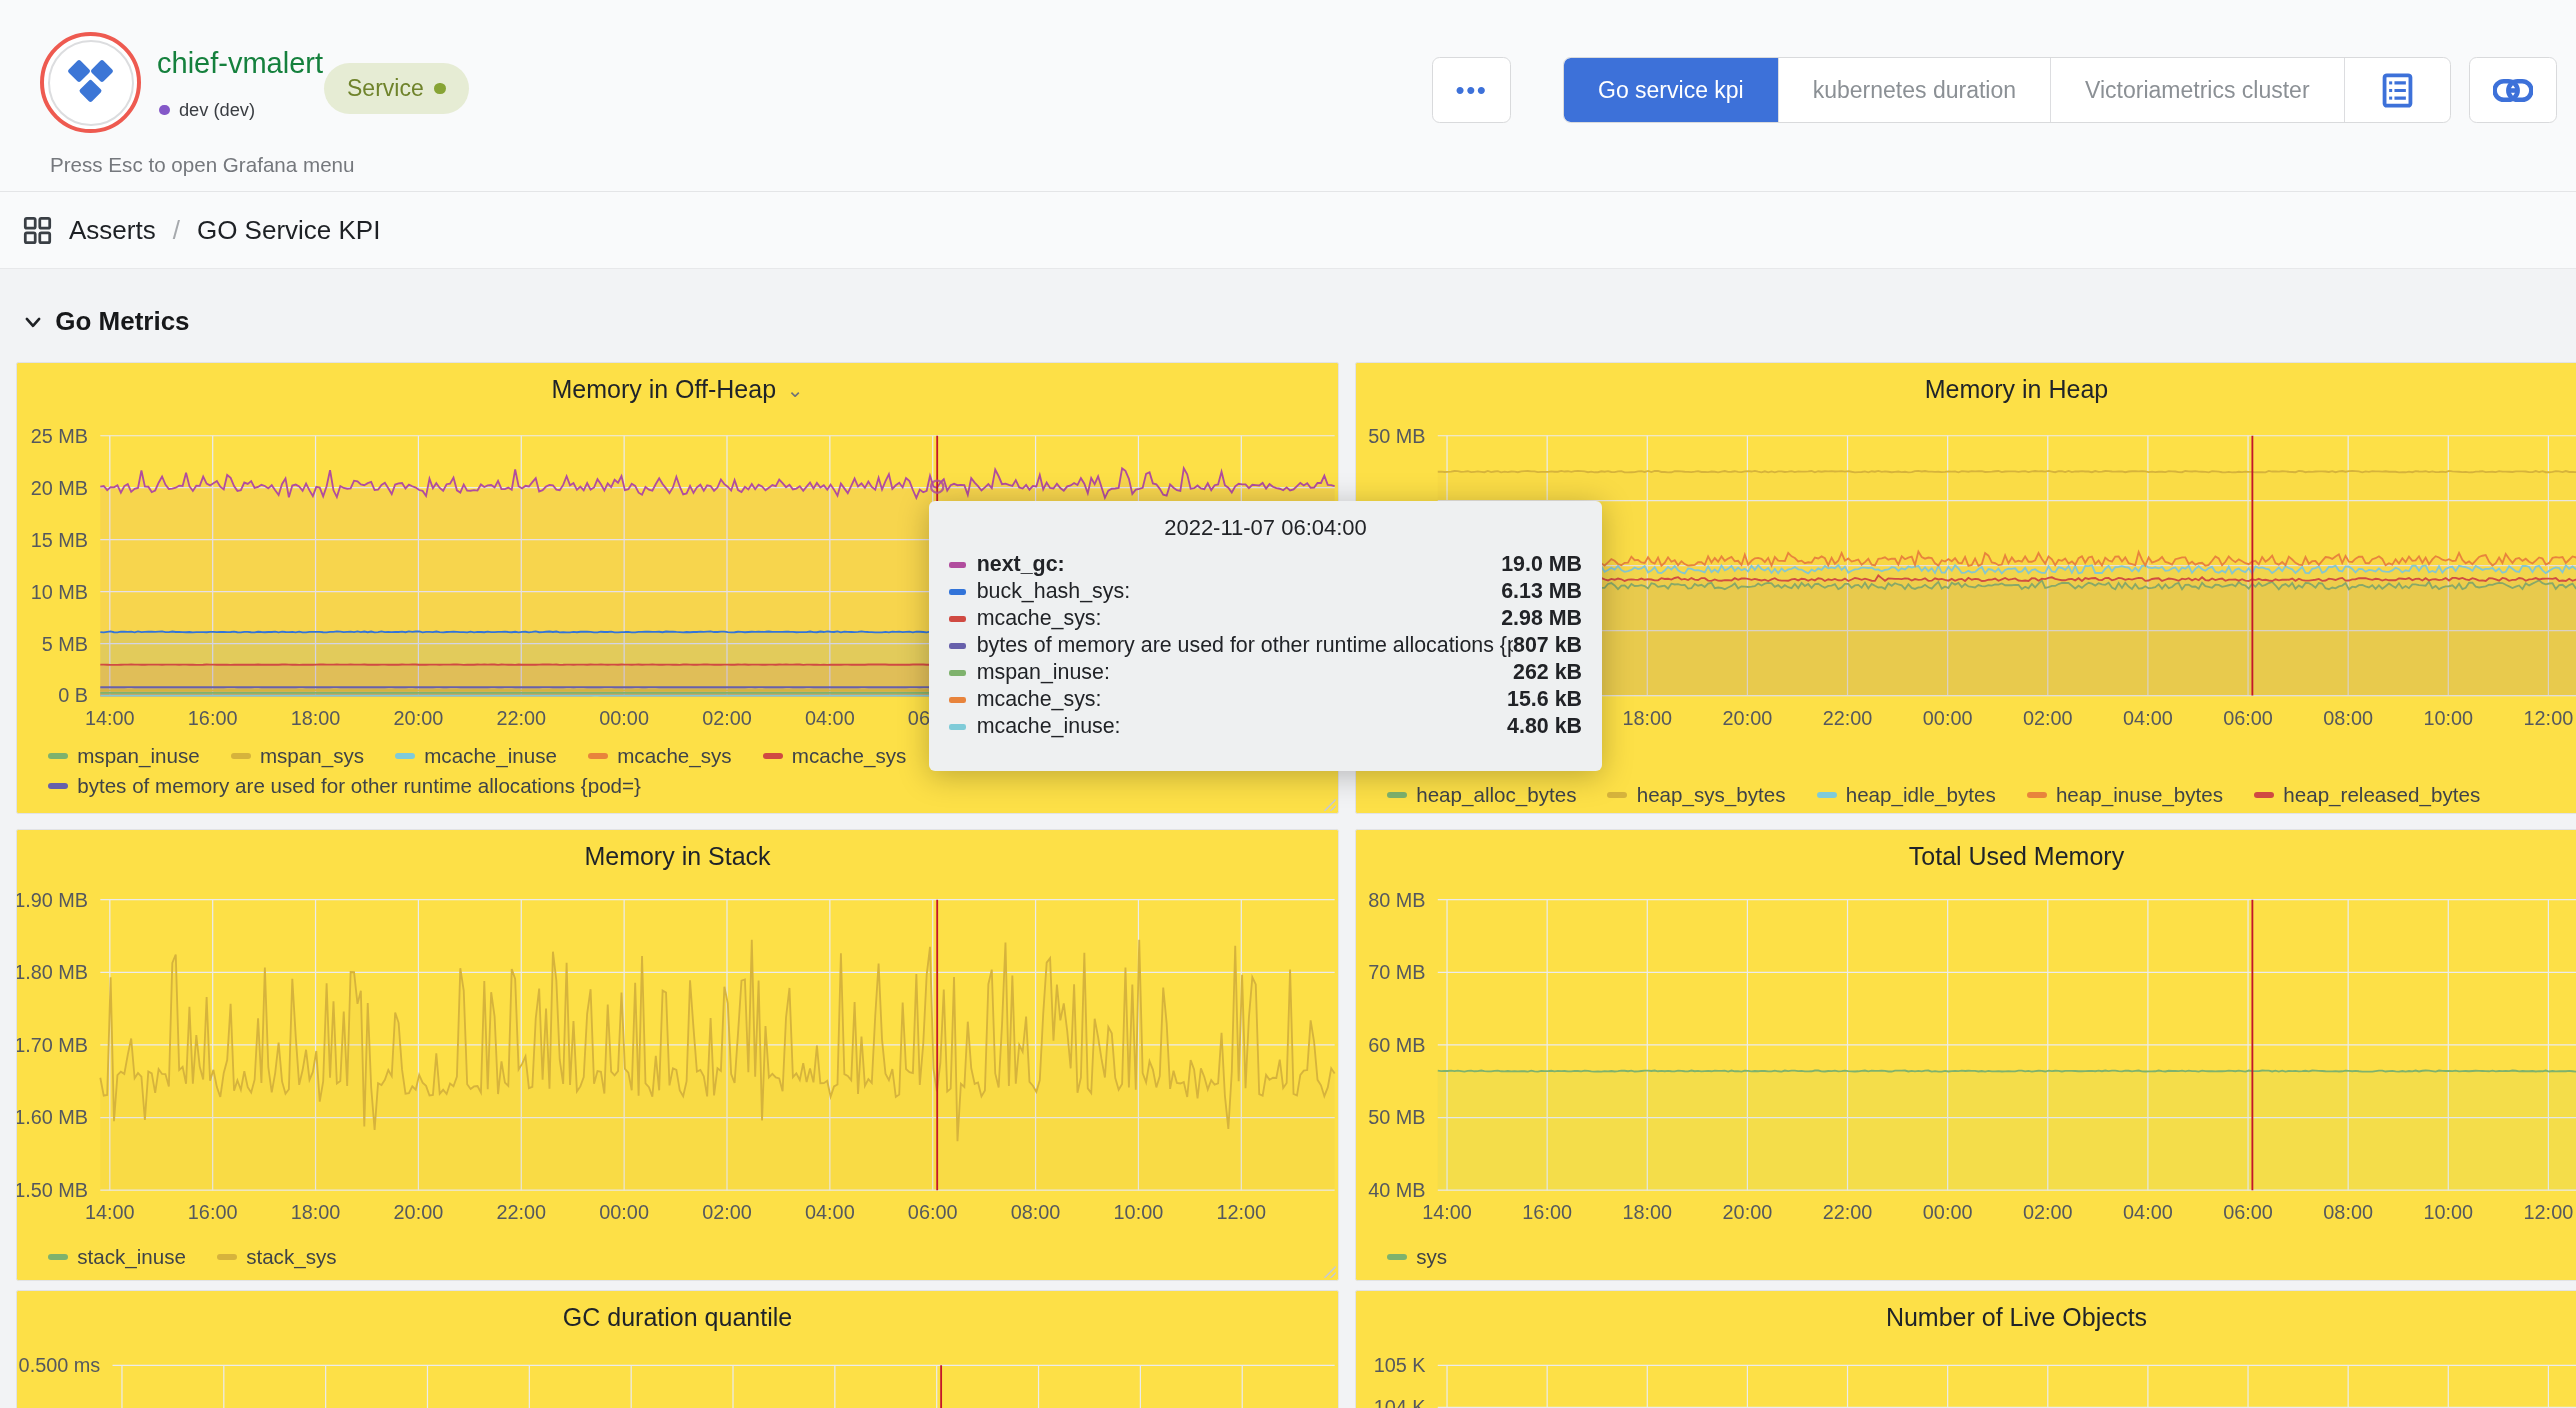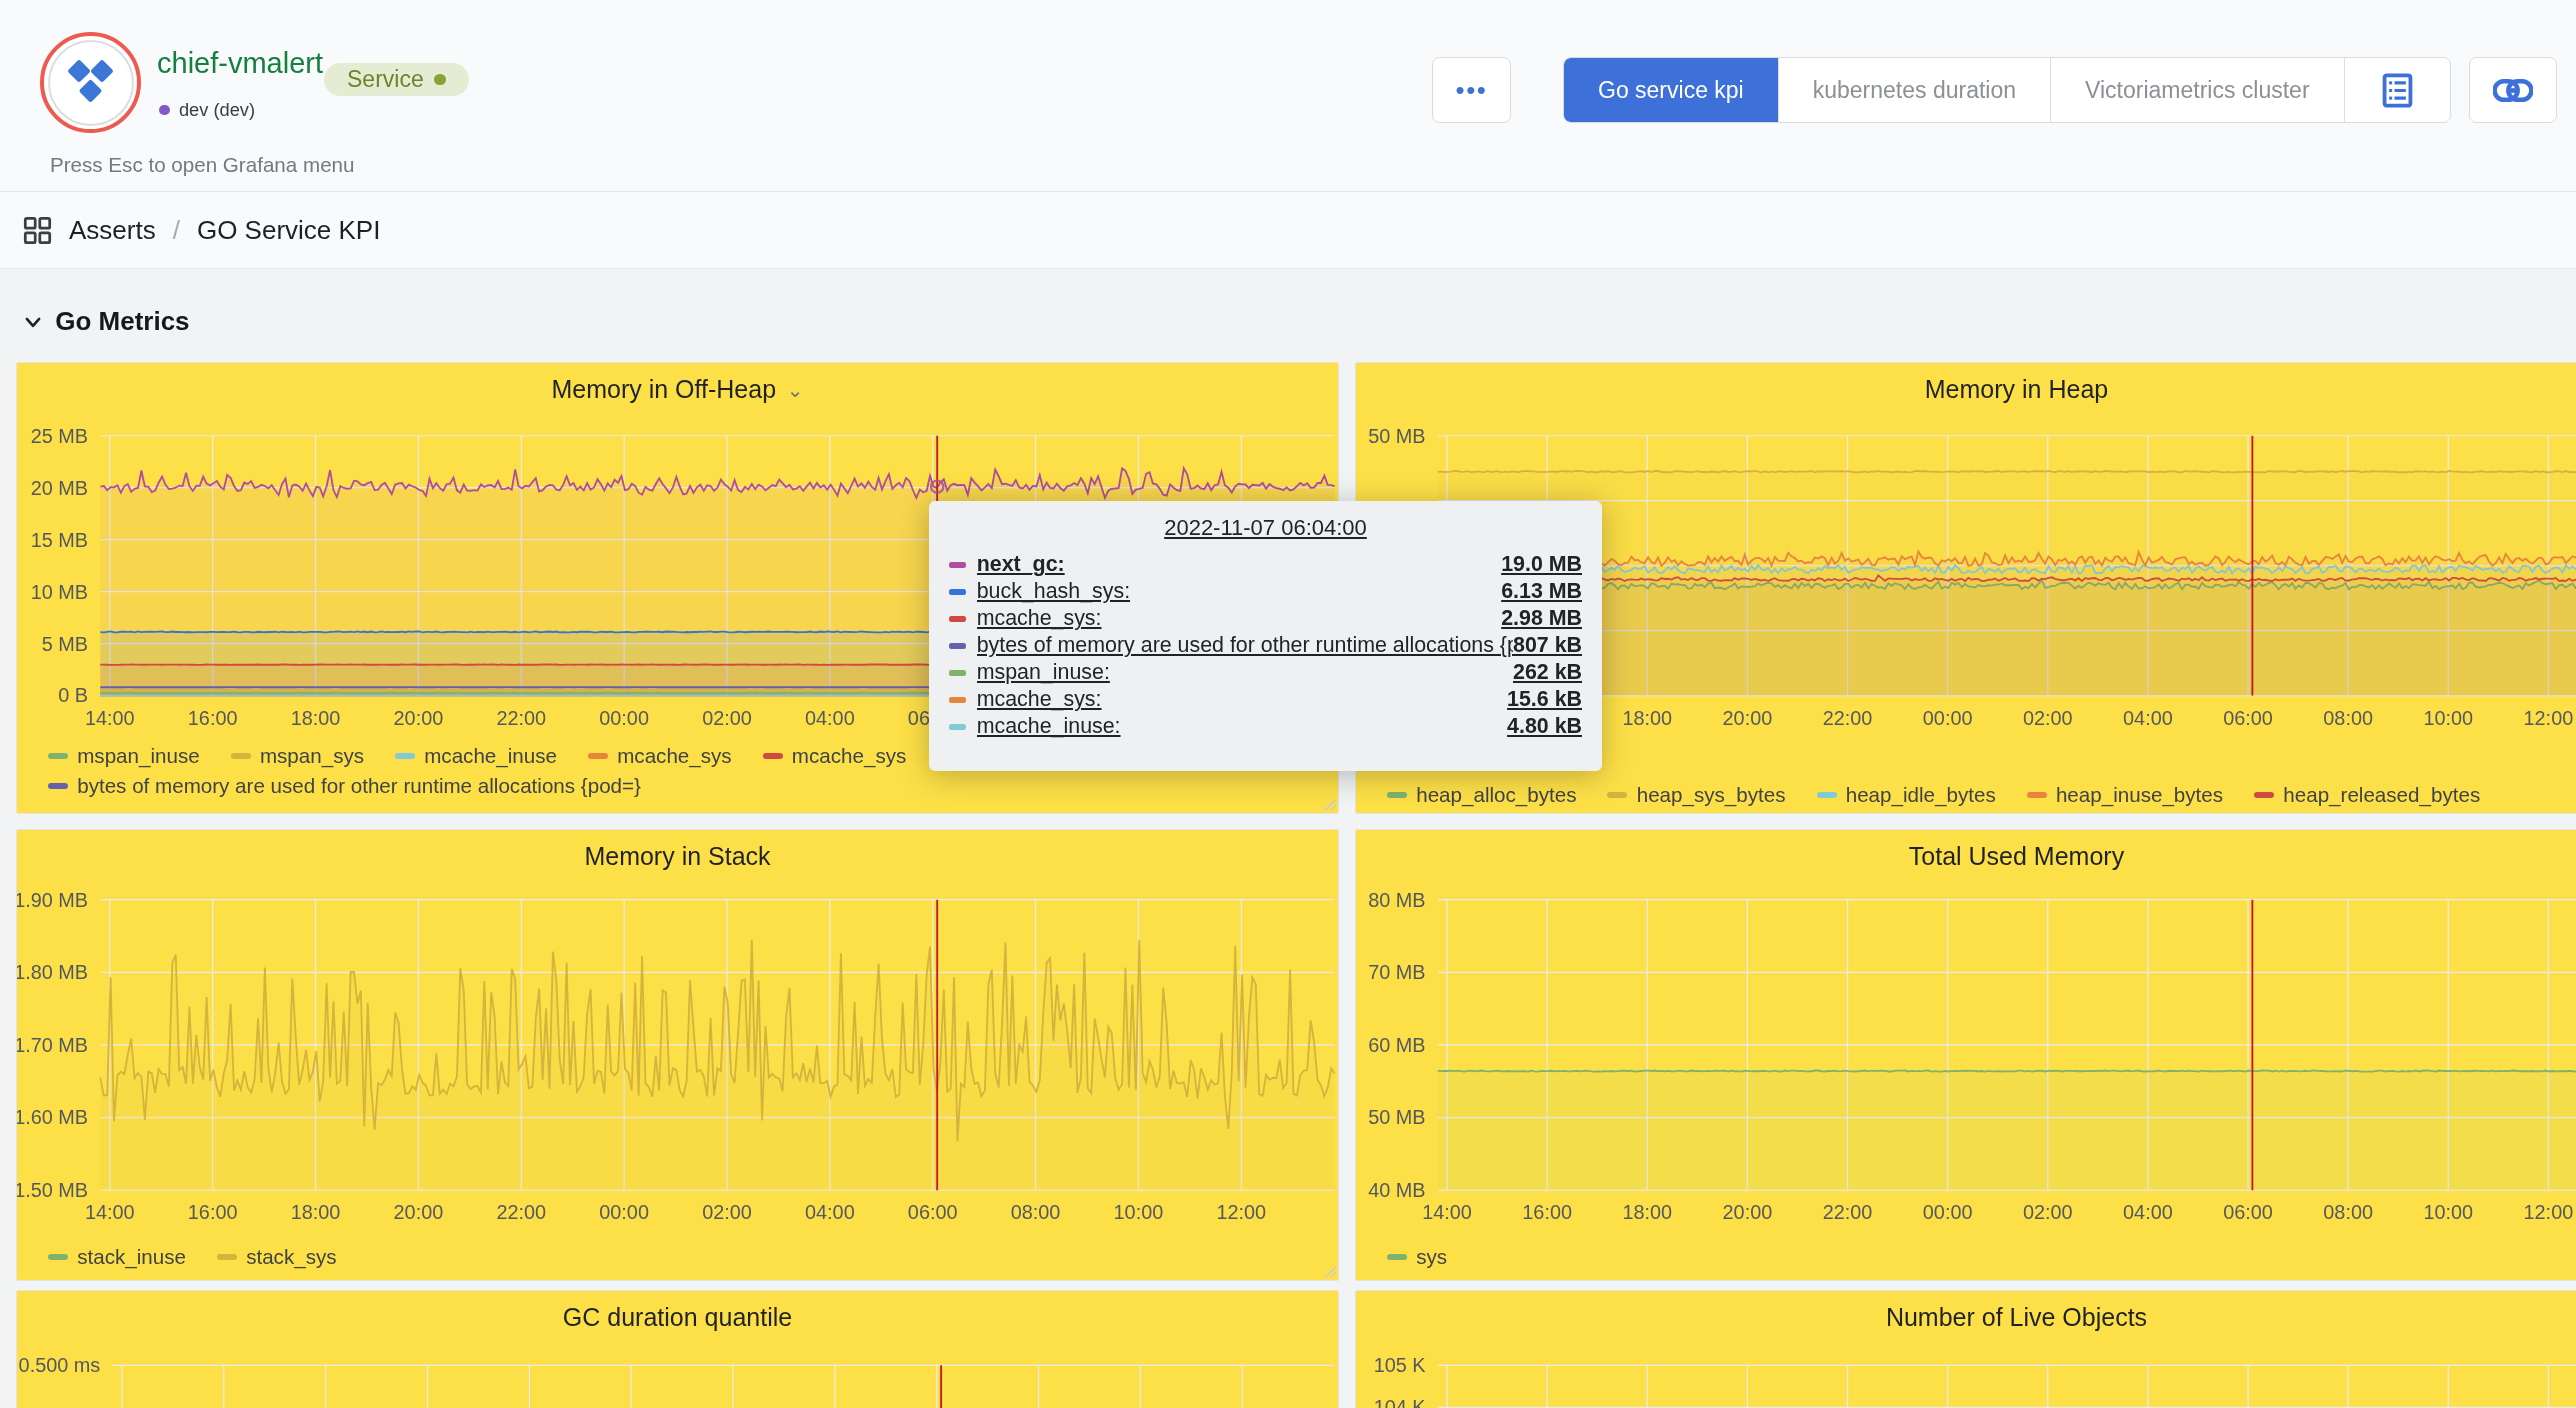--- a/index.html
+++ b/index.html
@@ -8,21 +8,21 @@
 
   
   .app-header { position:absolute; left:0; top:0; width:2576px; height:192px;
     background:#f9fafb; border-bottom:0.8px solid #e4e5e7; }
   .logo-ring { position:absolute; left:40px; top:32px; width:101px; height:101px;
     border-radius:50%; border:4.6px solid #ee5a50; background:#fff;
     display:flex; align-items:center; justify-content:center; }
   .logo-inner { width:86px; height:86px; border-radius:50%; border:2.3px solid #dcdddf;
     display:flex; align-items:center; justify-content:center; background:#fff; }
   .svc-title { position:absolute; left:157px; top:47px; font-size:29px; font-weight:500; color:#15803d; }
-  .svc-badge { position:absolute; left:324px; top:63px; height:33px; padding:0 23px;
+  .svc-badge { position:absolute; left:324px; top:63px; height:51px; padding:0 23px;
     background:#e6ecd4; border-radius:26px; display:flex; align-items:center; gap:10.7px; }
   .svc-badge span.txt { font-size:23px; color:#6f832b; }
   .svc-badge .dot { width:11.5px; height:11.5px; border-radius:50%; background:#87a435; }
   .env-row { position:absolute; left:159px; top:99px; display:flex; align-items:center; gap:9.2px; }
   .env-row .dot { width:10.7px; height:10.7px; border-radius:50%; background:#8458c8; }
   .env-row .txt { font-size:18.3px; color:#3a3d42; }
   .esc-hint { position:absolute; left:50px; top:153px; font-size:20.6px; color:#75787d; }
 
   .btn { background:#fff; border:0.8px solid #d9dadc; border-radius:7.6px;
     display:flex; align-items:center; justify-content:center; }
@@ -64,21 +64,21 @@
   .legend-item { display:flex; align-items:center; gap:9.2px; white-space:nowrap; }
   .legend-item .mark { width:20px; height:6.9px; border-radius:3.1px; }
   .legend-item .lbl { font-size:20.6px; color:#3f4348; }
   .resize-corner { position:absolute; right:2.3px; bottom:2.3px; width:12.2px; height:12.2px;
     clip-path:polygon(100% 0,100% 100%,0 100%);
     background:repeating-linear-gradient(-45deg, transparent 0 3.1px, #c9cacc 3.1px 4.6px); }
 
   
   .tooltip { position:absolute; left:929px; top:501px; width:673px; height:270px;
     background:#eef0f1; border-radius:6.1px; box-shadow:0 4.6px 31px rgba(0,0,0,.25);
-    padding:13.8px 20px 10.7px 20px; z-index:50;text-decoration:underline; }
+    padding:13.8px 20px 10.7px 20px; z-index:50; }
   .tooltip .tt-title { text-align:center; font-size:22px; color:#212327; margin-bottom:10.7px; }
   .tt-row { display:flex; align-items:center; height:27px; }
   .tt-row .mark { width:17px; height:6.1px; border-radius:2.3px; margin-right:10.7px; flex:none; }
   .tt-row .lbl { font-size:21.4px; color:#212327; flex:1 1 auto; white-space:nowrap; overflow:hidden; }
   .tt-row .val { font-size:21.4px; font-weight:600; color:#212327; text-align:right; flex:none; }
   .tt-row.bold .lbl { font-weight:700; }
 </style>
 </head>
 <body>
 

